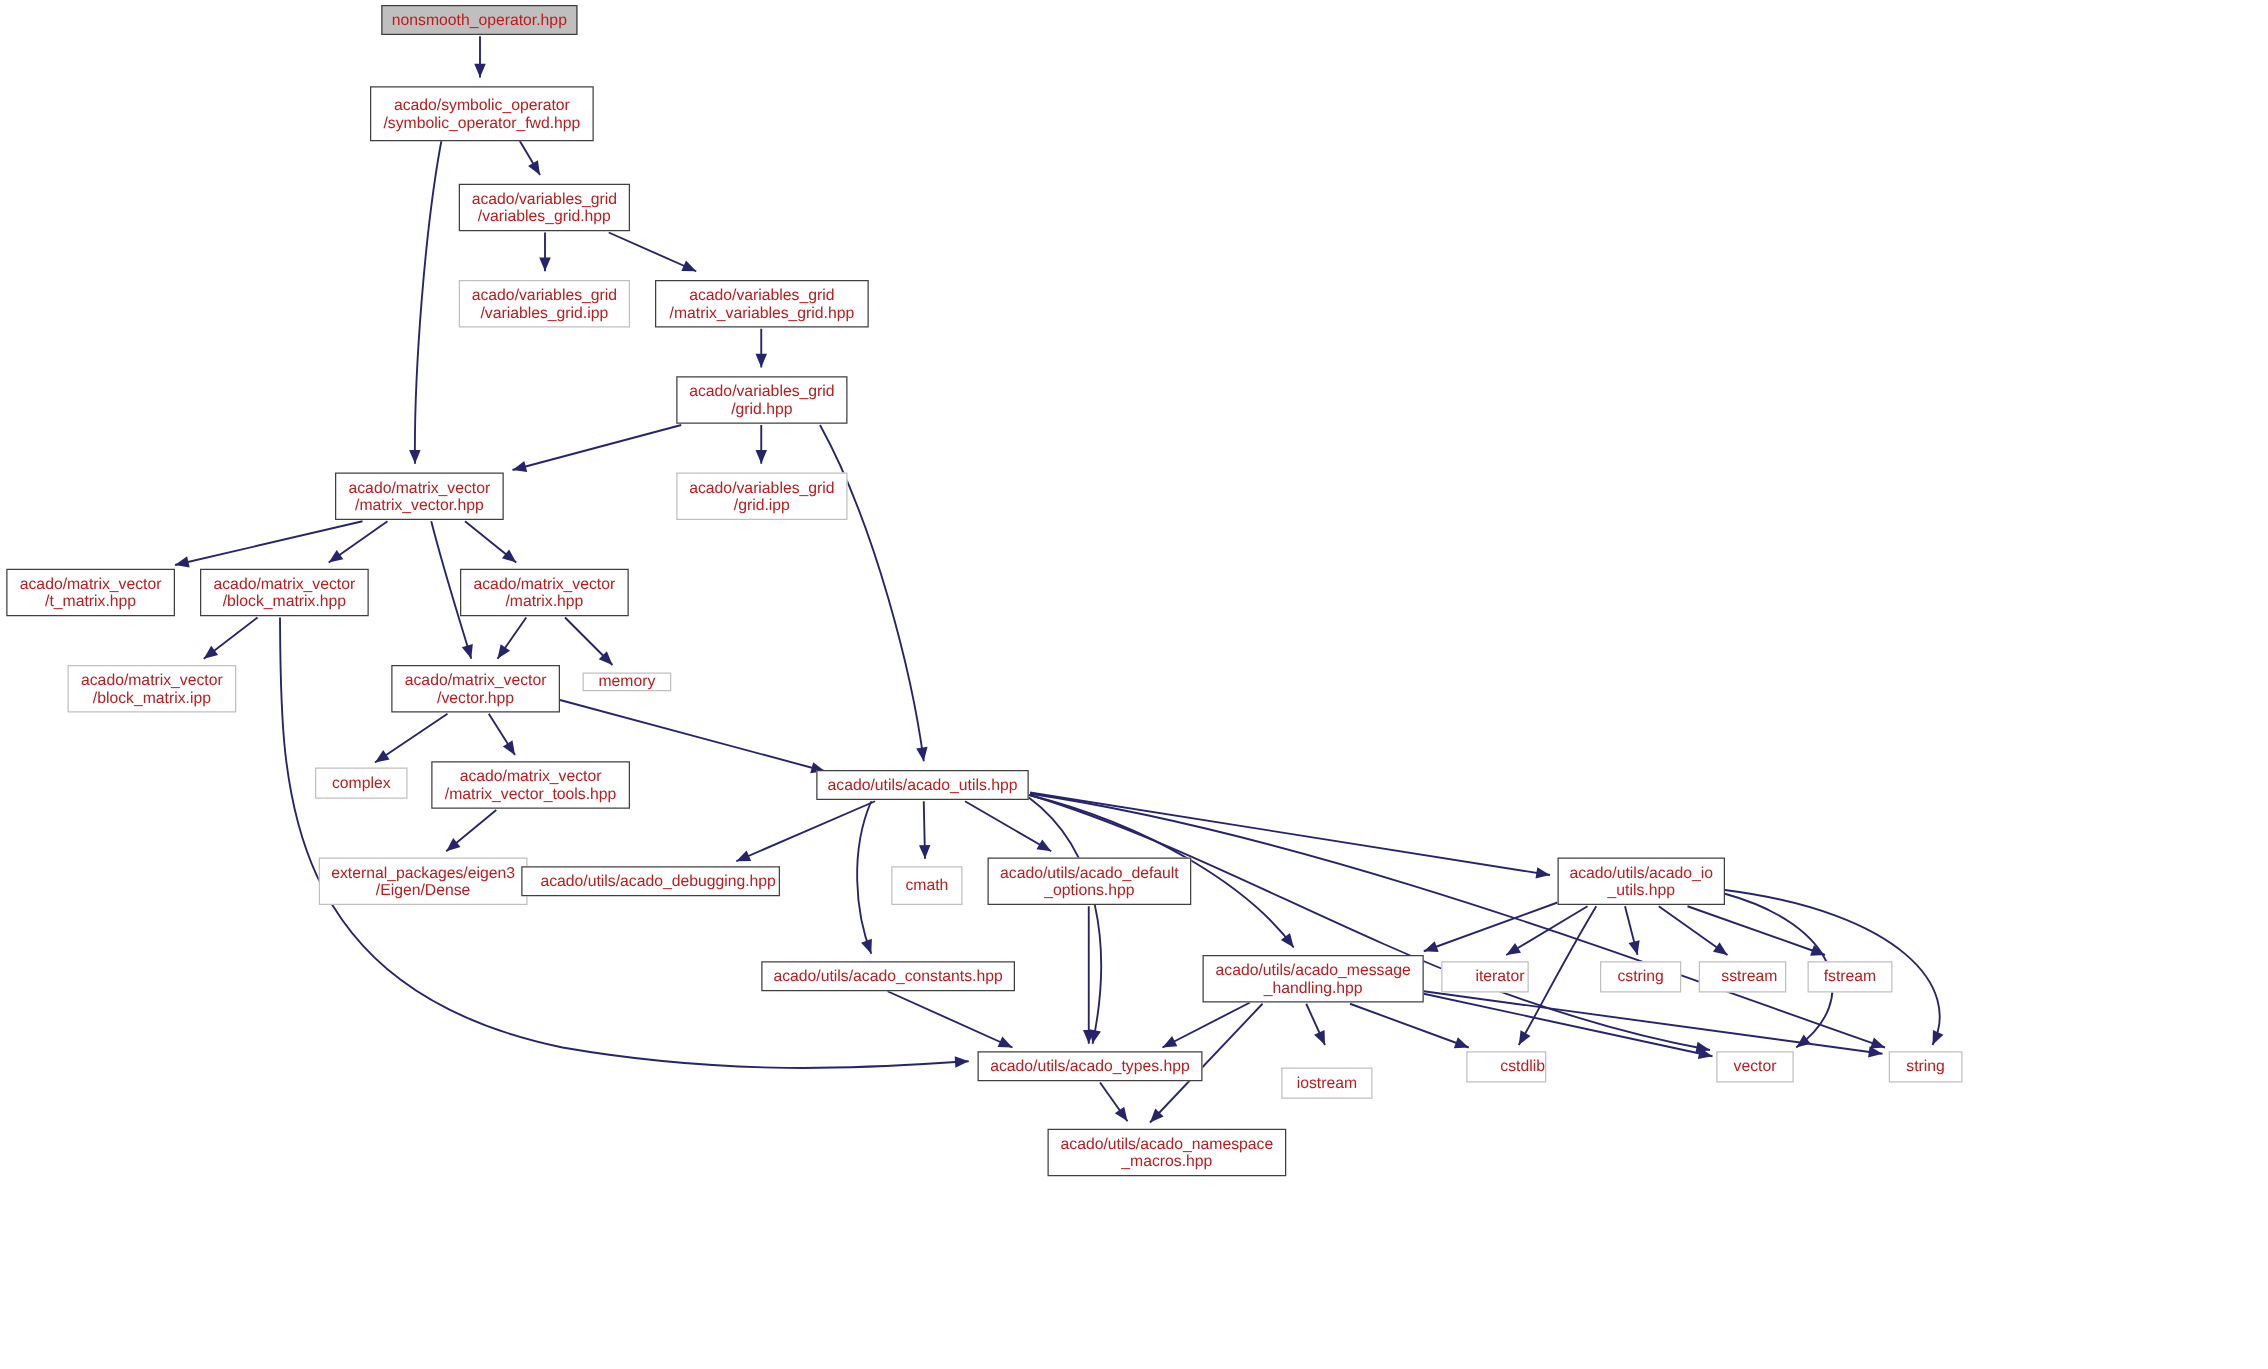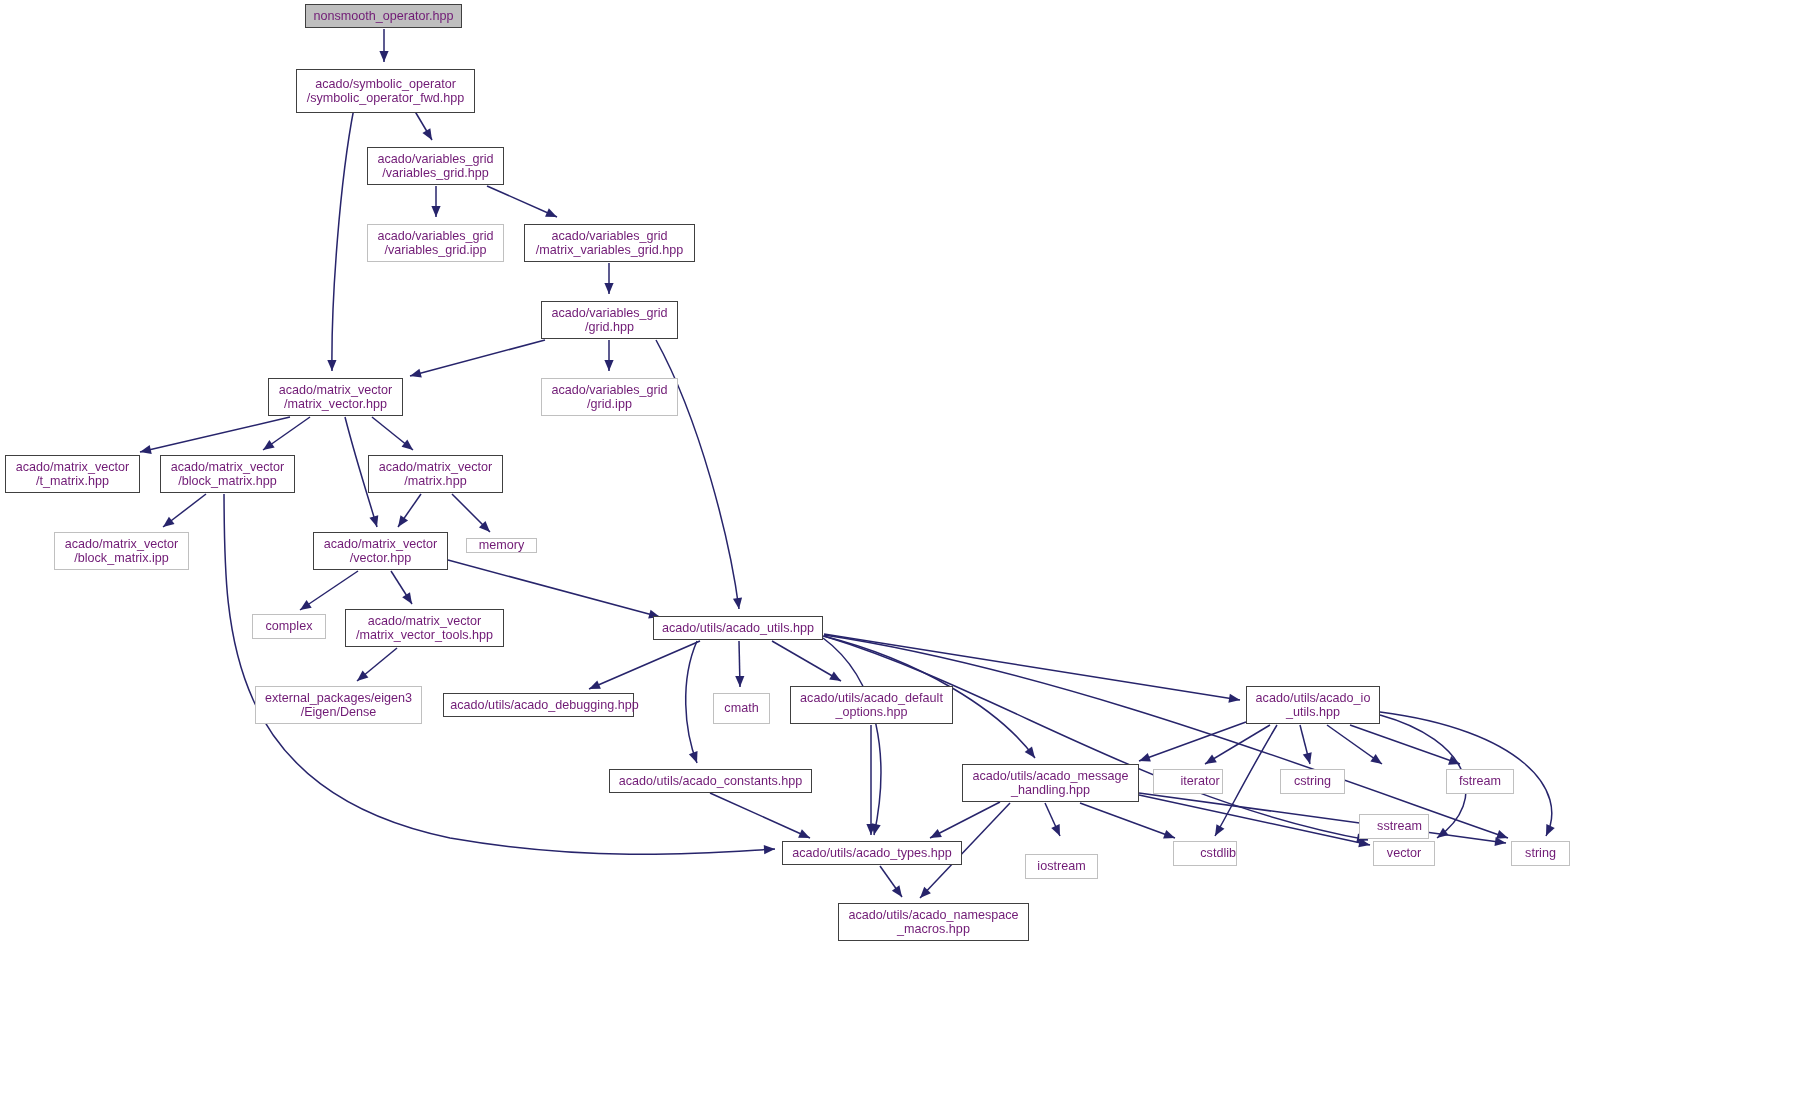--- a/index.html
+++ b/index.html
@@ -25,21 +25,21 @@
   }
   .gnode {
     position: absolute;
     box-sizing: border-box;
     display: flex;
     align-items: center;
     justify-content: center;
     text-align: center;
     line-height: 1.15;
     font-size: 12.6px;
-    color: #701a75;
+    color: #b91c1c;
     background: #ffffff;
     border: 1px solid #c0c0c0;
     white-space: pre;
     letter-spacing: 0px;
   }
   .gnode.strong {
     border: 1.6px solid #404040;
   }
   .gnode.root {
     border: 1.6px solid #404040;
@@ -181,32 +181,32 @@
 /block_matrix.ipp</span></div>
       <div class="gnode strong" style="left: 313px; top: 532px; width: 135px; height: 38px;"><span>acado/matrix_vector
 /vector.hpp</span></div>
       <div class="gnode " style="left: 466px; top: 538px; width: 71px; height: 15px;"><span>memory</span></div>
       <div class="gnode " style="left: 252px; top: 614px; width: 74px; height: 25px;"><span>complex</span></div>
       <div class="gnode strong" style="left: 345px; top: 609px; width: 159px; height: 38px;"><span>acado/matrix_vector
 /matrix_vector_tools.hpp</span></div>
       <div class="gnode " style="left: 255px; top: 686px; width: 167px; height: 38px;"><span>external_packages/eigen3
 /Eigen/Dense</span></div>
       <div class="gnode strong" style="left: 653px; top: 616px; width: 170px; height: 24px;"><span>acado/utils/acado_utils.hpp</span></div>
-      <div class="gnode strong" style="left: 443px; top: 693px; width: 191px; height: 24px; padding-left: 12px;"><span>acado/utils/acado_debugging.hpp</span></div>
+      <div class="gnode strong" style="left: 417px; top: 693px; width: 207px; height: 24px; padding-left: 12px;"><span>acado/utils/acado_debugging.hpp</span></div>
       <div class="gnode " style="left: 713px; top: 693px; width: 57px; height: 31px;"><span>cmath</span></div>
       <div class="gnode strong" style="left: 790px; top: 686px; width: 163px; height: 38px;"><span>acado/utils/acado_default
 _options.hpp</span></div>
       <div class="gnode strong" style="left: 1246px; top: 686px; width: 134px; height: 38px;"><span>acado/utils/acado_io
 _utils.hpp</span></div>
       <div class="gnode strong" style="left: 609px; top: 769px; width: 203px; height: 24px;"><span>acado/utils/acado_constants.hpp</span></div>
       <div class="gnode strong" style="left: 962px; top: 764px; width: 177px; height: 38px;"><span>acado/utils/acado_message
 _handling.hpp</span></div>
       <div class="gnode " style="left: 1153px; top: 769px; width: 70px; height: 25px; padding-left: 24px;"><span>iterator</span></div>
       <div class="gnode " style="left: 1280px; top: 769px; width: 65px; height: 25px;"><span>cstring</span></div>
-      <div class="gnode " style="left: 1359px; top: 814px; width: 70px; height: 25px; padding-left: 11px;"><span>sstream</span></div>
+      <div class="gnode " style="left: 1359px; top: 769px; width: 70px; height: 25px; padding-left: 11px;"><span>sstream</span></div>
       <div class="gnode " style="left: 1446px; top: 769px; width: 68px; height: 25px;"><span>fstream</span></div>
       <div class="gnode strong" style="left: 782px; top: 841px; width: 180px; height: 24px;"><span>acado/utils/acado_types.hpp</span></div>
       <div class="gnode " style="left: 1025px; top: 854px; width: 73px; height: 25px;"><span>iostream</span></div>
       <div class="gnode " style="left: 1173px; top: 841px; width: 64px; height: 25px; justify-content: flex-end;"><span>cstdlib</span></div>
       <div class="gnode " style="left: 1373px; top: 841px; width: 62px; height: 25px;"><span>vector</span></div>
       <div class="gnode " style="left: 1511px; top: 841px; width: 59px; height: 25px;"><span>string</span></div>
       <div class="gnode strong" style="left: 838px; top: 903px; width: 191px; height: 38px;"><span>acado/utils/acado_namespace
 _macros.hpp</span></div>
     </div>
 </div>

